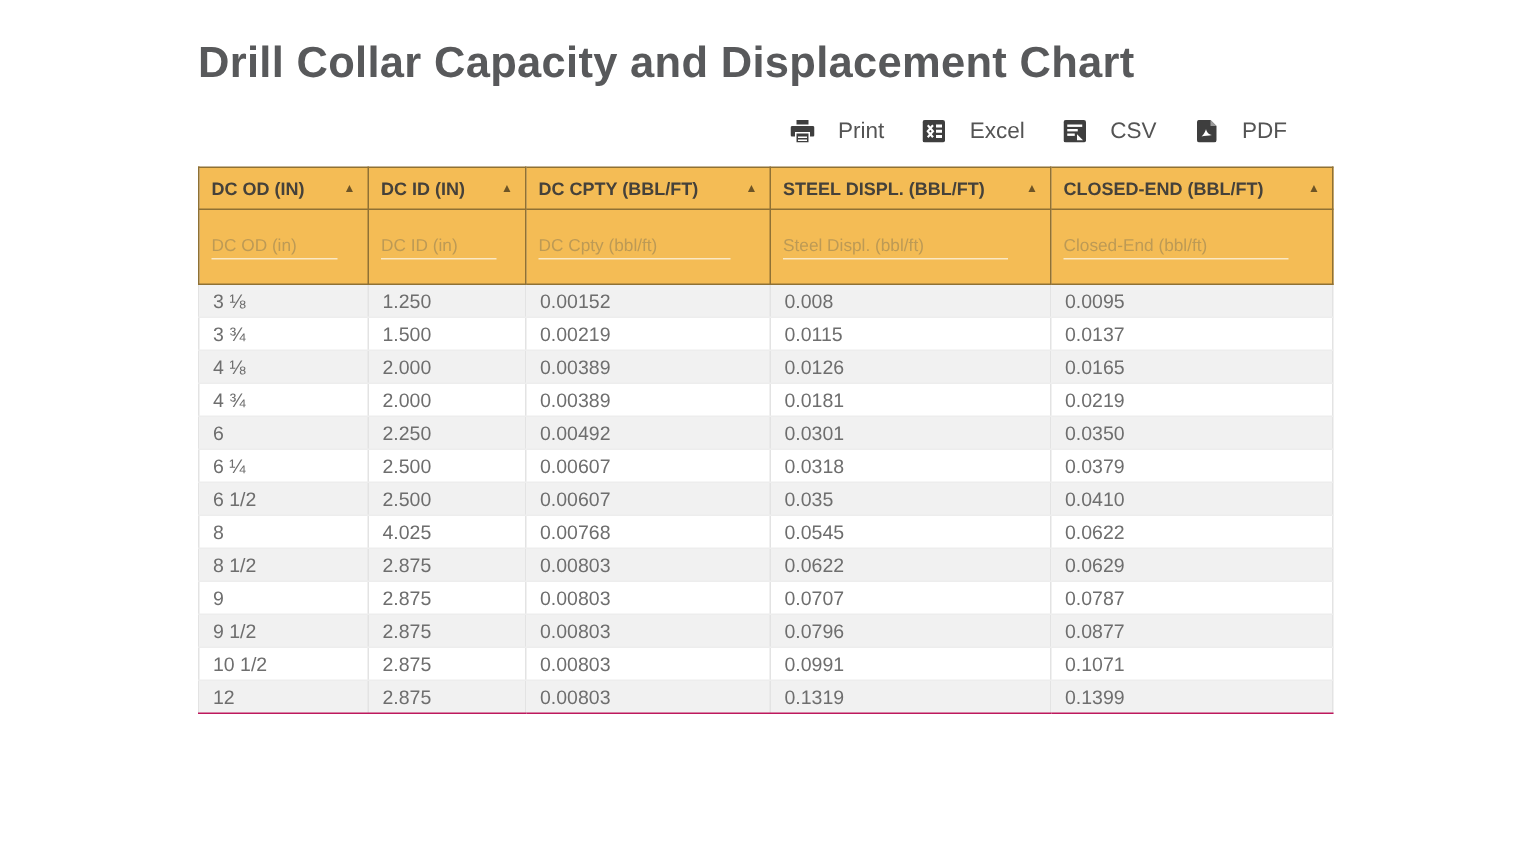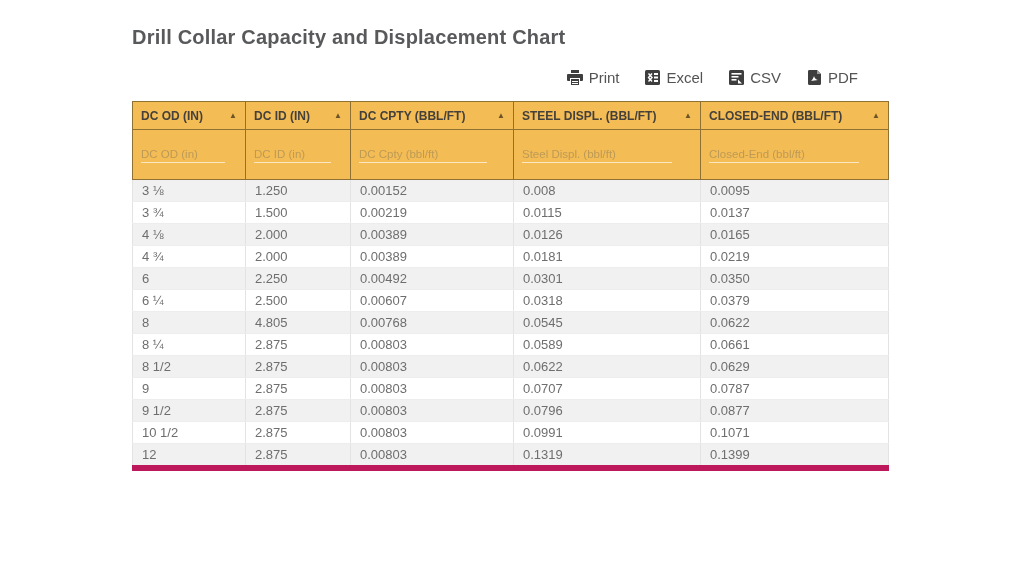--- a/index.html
+++ b/index.html
@@ -2,28 +2,28 @@
 <html style="--accent: #f4bc55; --hdr-border: #8f7134;"><head>
 <meta charset="utf-8">
 <style>
   html,body{margin:0;padding:0;}
   body{
     width:1024px;height:576px;background:#ffffff;position:relative;overflow:hidden;
     font-family:"Liberation Sans", sans-serif;
   }
   .page{position:absolute;left:132px;top:0;width:756px;}
   .page-title{
-    margin:26px 0 0 0;font-size:20px;font-weight:700;color:#58595b;letter-spacing:.2px;
+    margin:26px 0 0 0;font-size:29px;font-weight:700;color:#58595b;letter-spacing:.2px;
   }
   .toolbar{
     display:flex;justify-content:flex-end;align-items:center;gap:26px;
     margin:17px 30px 13px 0;height:22px;
   }
   .tool-btn{
-    display:flex;align-items:center;gap:6px;background:none;border:none;padding:0;
+    display:flex;align-items:center;gap:16px;background:none;border:none;padding:0;
     font-family:"Liberation Sans",sans-serif;font-size:15px;color:#545454;cursor:pointer;
   }
   .tool-btn svg{display:block;}
 
   table{border-collapse:collapse;table-layout:fixed;width:756px;padding-left:14px;}
   col.c1{width:113px}col.c2{width:105px}col.c3{width:163px}col.c4{width:187px}col.c5{width:188px}
 
   tr.sort-row th{
     background:var(--accent,#f4bc55);
     border:1px solid var(--hdr-border,#8f7134);
@@ -47,21 +47,21 @@
   }
   .filter-input::placeholder{color:#bd9a55;opacity:1;}
 
   tbody td{
     height:21px;padding:0 9px;font-size:13px;color:#6e6e6e;
     border-left:1px solid #e3e3e3;border-right:1px solid #e3e3e3;
     border-bottom:1px solid #ededed;white-space:nowrap;overflow:hidden;
   }
   tbody tr:nth-child(odd){background:#f1f1f1;}
   tbody tr:nth-child(even){background:#ffffff;}
-  tbody tr:last-child td{border-bottom:6px solid #be185d;}
+  tbody tr:last-child td{border-bottom:1px solid #be185d;}
 </style>
 </head>
 <body>
 
 <div class="page">
 
   <h1 class="page-title">Drill Collar Capacity and Displacement Chart</h1>
 
   <div class="toolbar">
     <button class="tool-btn">
@@ -201,36 +201,36 @@
   </tr>
 
   <tr>
     <td>6 ¼</td>
     <td>2.500</td>
     <td>0.00607</td>
     <td>0.0318</td>
     <td>0.0379</td>
   </tr>
 
+  <tr>
+    <td>6 1/2</td>
+    <td>2.500</td>
+    <td>0.00607</td>
+    <td>0.035</td>
+    <td>0.0410</td>
+  </tr>
 
   <tr>
     <td>8</td>
-    <td>4.805</td>
+    <td>4.025</td>
     <td>0.00768</td>
     <td>0.0545</td>
     <td>0.0622</td>
   </tr>
 
-  <tr>
-    <td>8 ¼</td>
-    <td>2.875</td>
-    <td>0.00803</td>
-    <td>0.0589</td>
-    <td>0.0661</td>
-  </tr>
 
   <tr>
     <td>8 1/2</td>
     <td>2.875</td>
     <td>0.00803</td>
     <td>0.0622</td>
     <td>0.0629</td>
   </tr>
 
   <tr>

